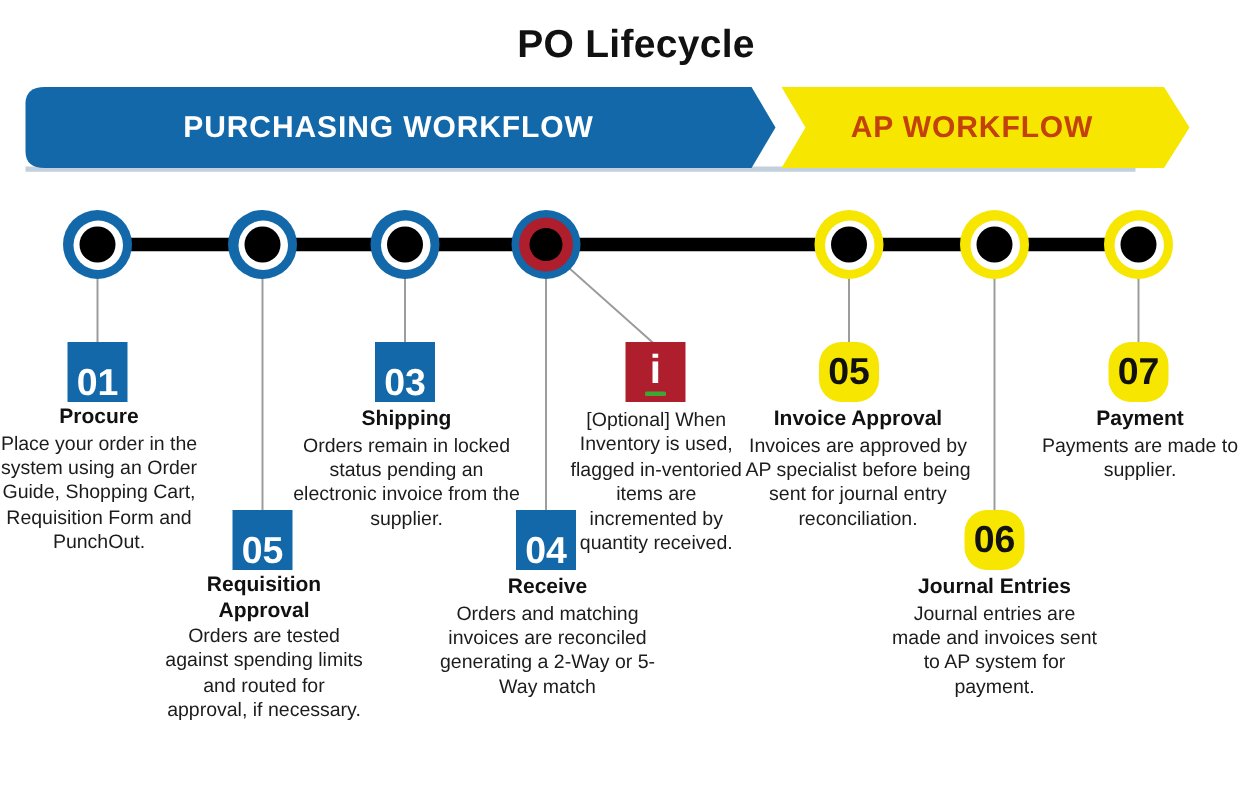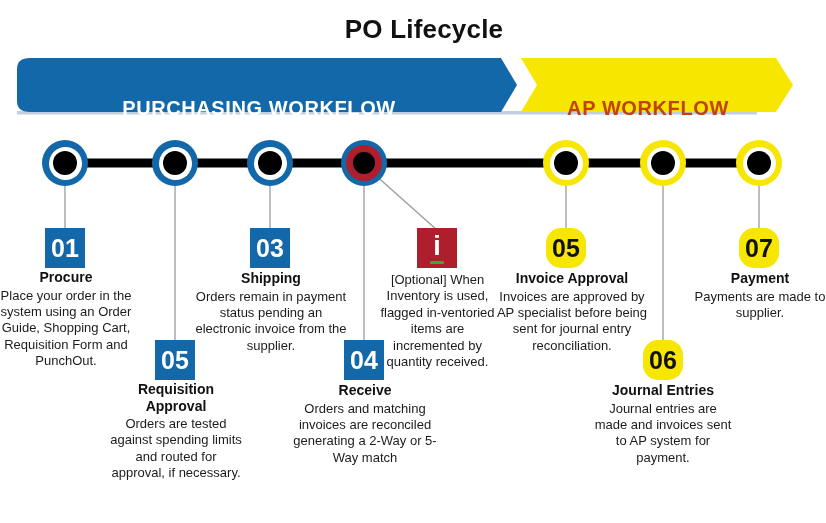--- a/index.html
+++ b/index.html
@@ -7,21 +7,21 @@
     position:relative;width:826px;height:523px;overflow:hidden;background:#fff;
     font-family:"Liberation Sans", sans-serif;color:#111;
   }
   .layer{position:absolute;left:0;top:0;z-index:0;}
   .page-title{
     position:absolute;top:14px;left:0;width:826px;text-align:center;
     font-size:26px;font-weight:700;color:#111;letter-spacing:.2px;z-index:1;padding-left:11px;
   }
   .banner-label{
     position:absolute;top:58px;height:54px;display:flex;align-items:center;justify-content:center;
-    font-size:20px;font-weight:700;letter-spacing:.6px;z-index:1;margin-top:23px;
+    font-size:20px;font-weight:700;letter-spacing:.6px;z-index:1;
   }
   .banner-label.purchasing{left:18px;width:482px;color:#fff;}
   .banner-label.ap{left:520px;width:256px;color:#c2410c;}
 
   
   .node{
     position:absolute;top:140px;width:46px;height:46px;border-radius:50%;
     display:flex;align-items:center;justify-content:center;z-index:2;
   }
   .node.blue{background:var(--blue);}
@@ -31,21 +31,21 @@
   .node.redmid{background:var(--blue);}
   .node.redmid .mid{width:36px;height:36px;background:var(--red);}
   .node.redmid .core{width:22px;height:22px;}
 
   
   .badge{
     position:absolute;width:40px;height:40px;display:flex;flex-direction:column;
     align-items:center;justify-content:center;z-index:2;
     font-size:25px;font-weight:700;line-height:1;
   }
-  .badge.blue{background:var(--blue);color:#fff;}
+  .badge.blue{background:var(--blue);color:#fff;justify-content:flex-end;}
   .badge.yellow{background:var(--yellow);color:#111;border-radius:15px;}
   .badge.red{background:var(--red);color:#fff;font-size:27px;}
   .badge .i-underline{width:14px;height:3px;background:var(--green);margin-top:1px;border-radius:1px;}
 
   
   .step-text{position:absolute;text-align:center;z-index:1;}
   .step-text .step-title{font-size:14px;font-weight:700;color:#111;line-height:1.18;margin-bottom:2px;}
   .step-text .step-desc{font-size:13px;color:#1c1c1c;line-height:1.26;}
 </style>
 </head>
@@ -139,21 +139,21 @@
   <div class="step-text" style="left:0;top:269px;width:132px">
     <div class="step-title">Procure</div>
     <div class="step-desc">Place your order in the system using an Order Guide, Shopping Cart, Requisition Form and PunchOut.</div>
   </div>
   <div class="step-text" style="left:109px;top:381px;width:134px">
     <div class="step-title">Requisition Approval</div>
     <div class="step-desc">Orders are tested against spending limits and routed for approval, if necessary.</div>
   </div>
   <div class="step-text" style="left:195px;top:270px;width:152px">
     <div class="step-title">Shipping</div>
-    <div class="step-desc">Orders remain in payment status pending an electronic invoice from the supplier.</div>
+    <div class="step-desc">Orders remain in locked status pending an electronic invoice from the supplier.</div>
   </div>
   <div class="step-text" style="left:290px;top:382px;width:150px">
     <div class="step-title">Receive</div>
     <div class="step-desc">Orders and matching invoices are reconciled generating a 2-Way or 5-Way match</div>
   </div>
   <div class="step-text" style="left:378px;top:272px;width:119px">
     <div class="step-desc">[Optional] When Inventory is used, flagged in-ventoried items are incremented by quantity received.</div>
   </div>
   <div class="step-text" style="left:494px;top:270px;width:156px">
     <div class="step-title">Invoice Approval</div>

